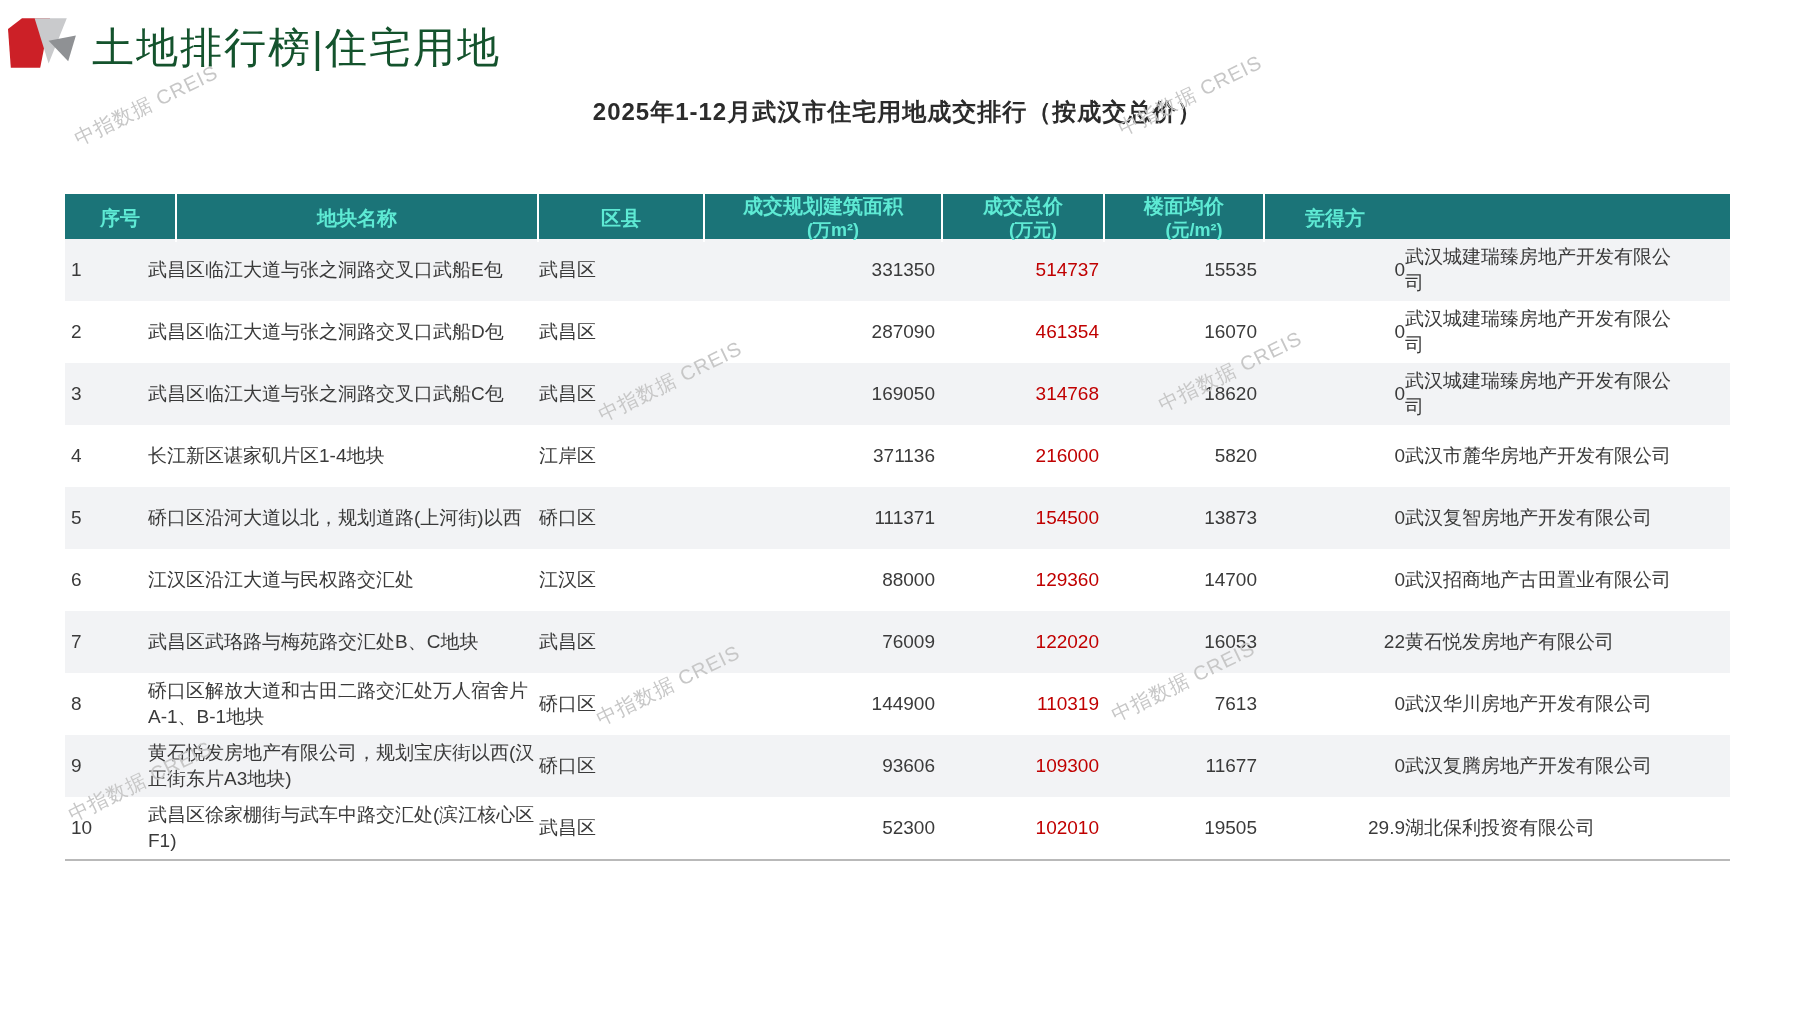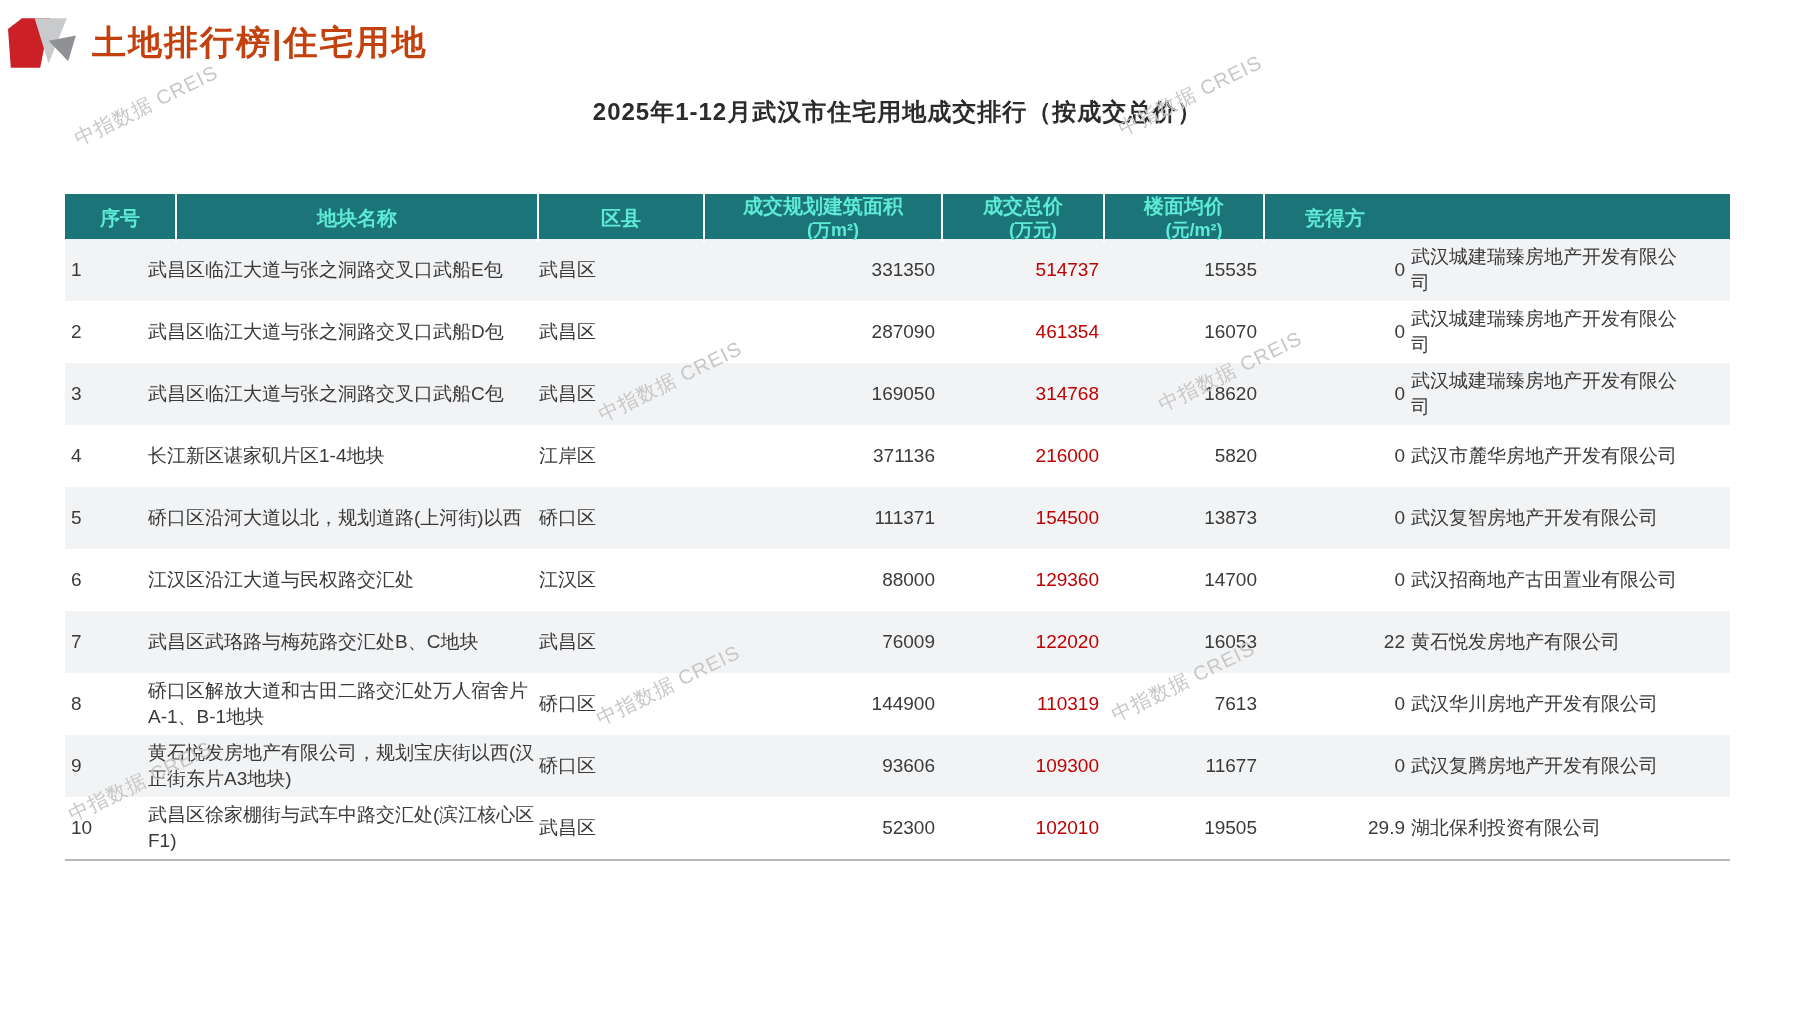--- a/index.html
+++ b/index.html
@@ -18,21 +18,21 @@
   }
   
   .logo{position:absolute;left:8px;top:16px;width:70px;height:54px;}
   .logo .shape{position:absolute;inset:0;}
   .logo .red{background:var(--logo-red);clip-path:polygon(20% 4%,60% 4%,46% 96%,4% 96%,0% 24%);}
   .logo .g1{background:#C9CACC;clip-path:polygon(38% 4%,84% 4%,58% 88%);}
   .logo .g2{background:#8F9194;clip-path:polygon(58% 46%,97% 36%,86% 84%);}
   
   .page-title{
     position:absolute;left:92px;top:20px;
-    font-size:34px;font-weight:700;color:#c2410c;letter-spacing:2px;
+    font-size:42px;font-weight:400;color:#14532d;letter-spacing:2px;
   }
   .subtitle{
     position:absolute;left:65px;top:96px;width:1665px;text-align:center;
     font-size:24px;font-weight:600;color:#2B2B2B;letter-spacing:1px;
   }
   
   .wm{
     position:absolute;color:var(--watermark);font-size:20px;letter-spacing:1px;
     transform:rotate(-26deg);white-space:nowrap;pointer-events:none;z-index:5;
   }
@@ -63,21 +63,21 @@
     align-items:center;min-height:62px;
   }
   .trow.odd{background:var(--stripe);}
   .trow.even{background:#fff;}
   .td{font-size:19px;line-height:26px;color:var(--text);}
   .td-seq{padding-left:6px;}
   .td-name{padding-right:4px;}
   .td-area,.td-floor_avg{text-align:right;padding-right:8px;}
   .td-total{text-align:right;padding-right:6px;color:var(--accent-red);}
   .td-premium{text-align:right;}
-  .td-winner{padding-right:50px;margin-left:6px;}
+  .td-winner{padding-right:50px;}
 </style>
 </head>
 <body>
 
 <div class="logo">
   <div class="shape red"></div>
   <div class="shape g1"></div>
   <div class="shape g2"></div>
 </div>
 

